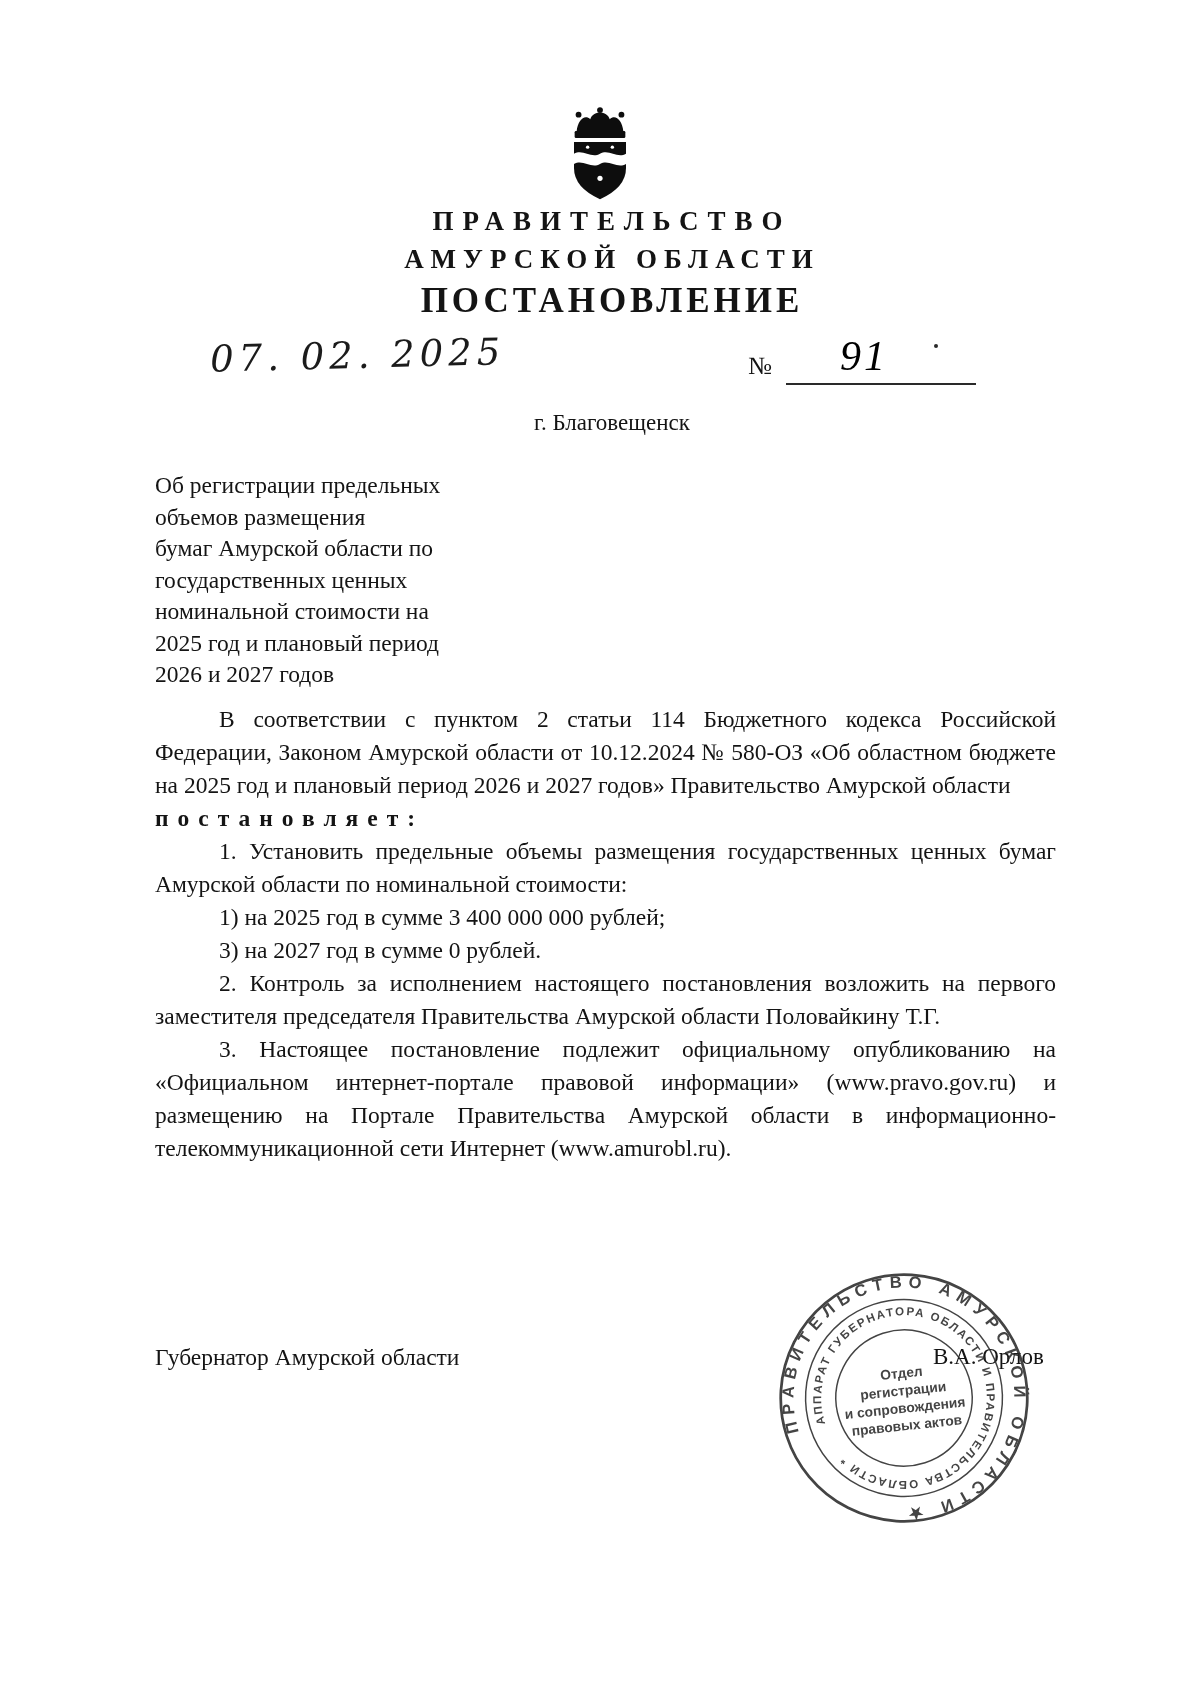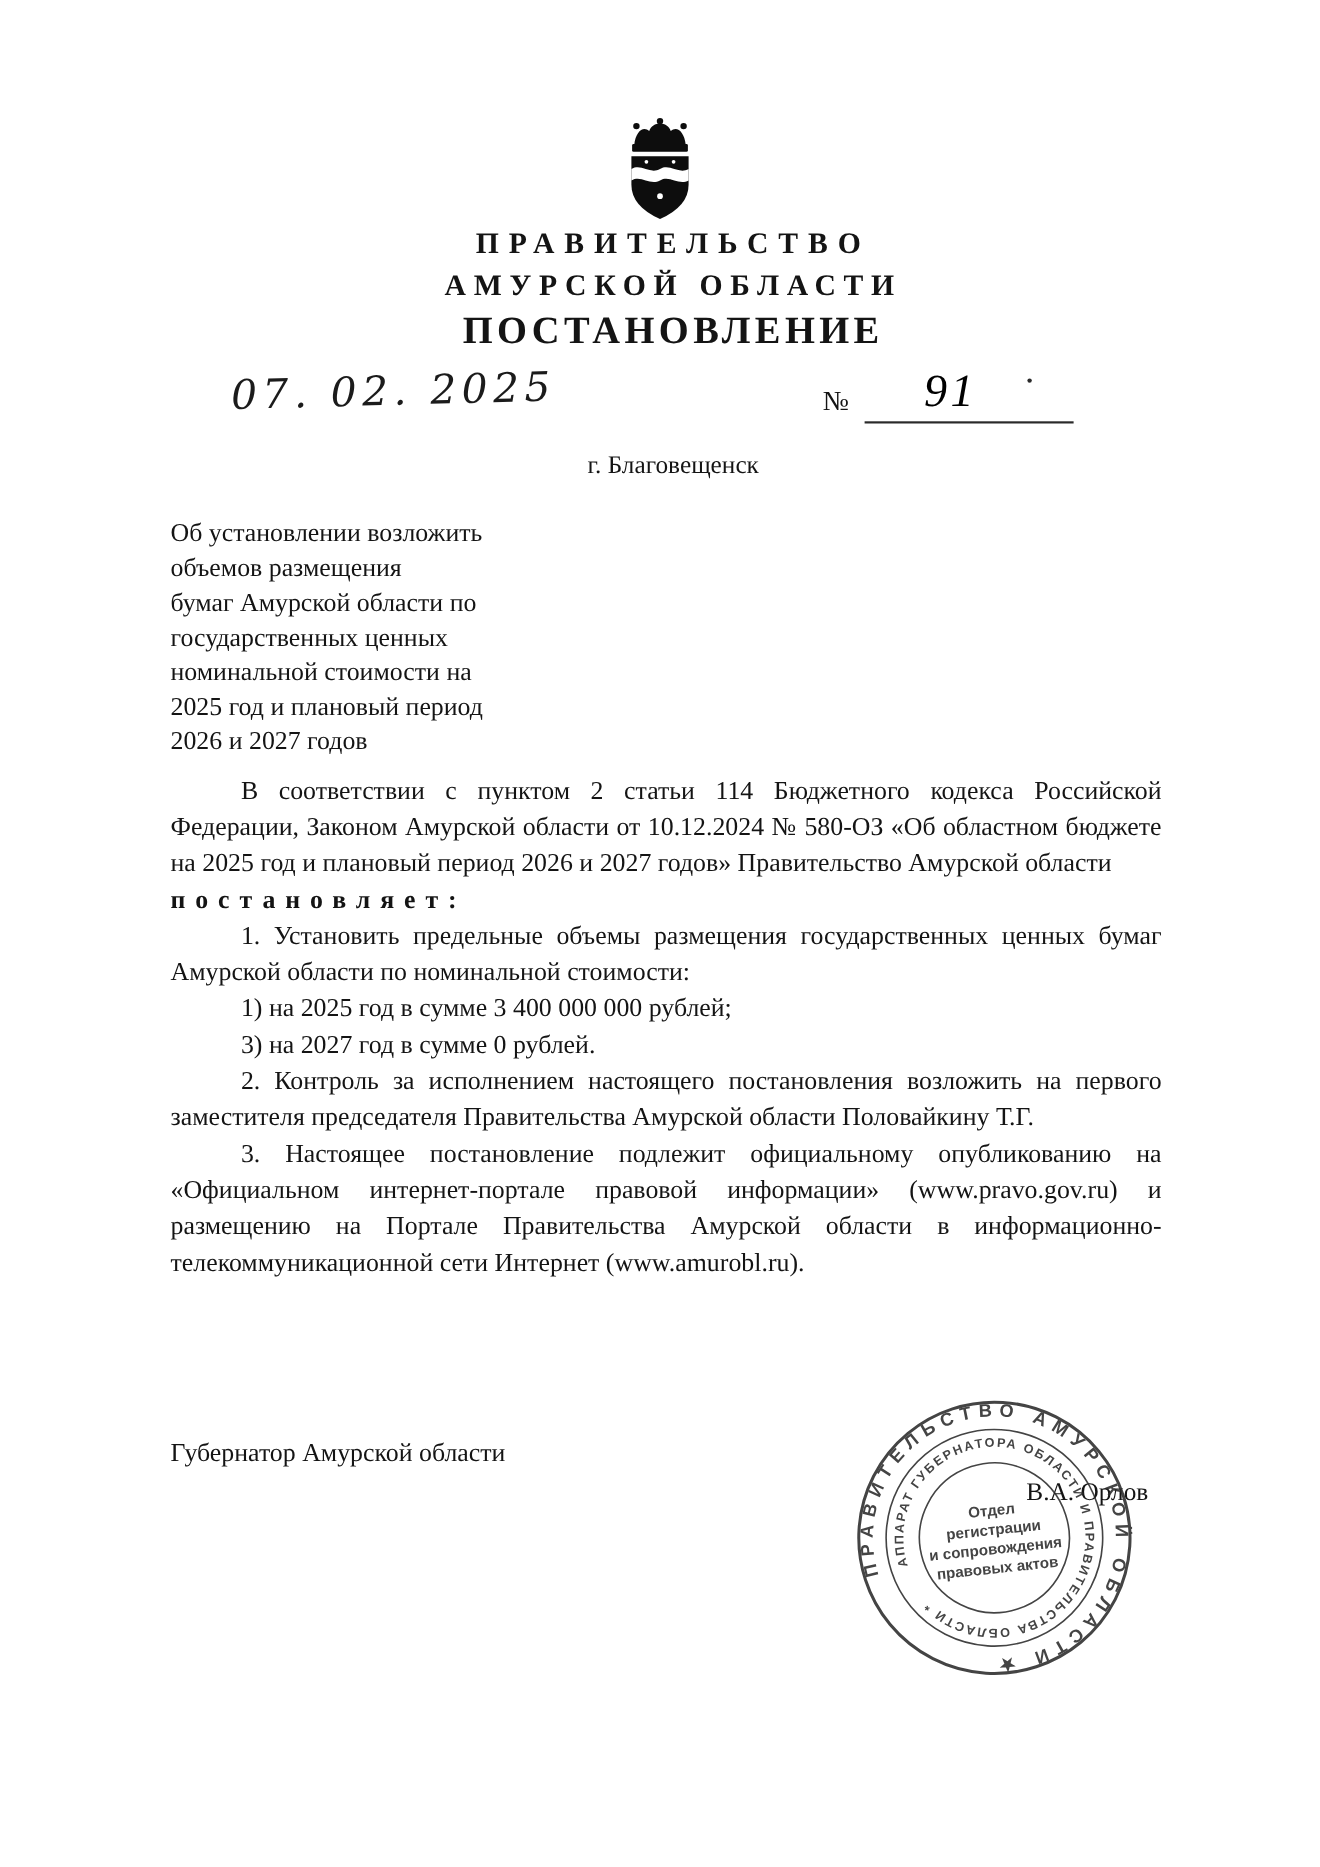--- a/index.html
+++ b/index.html
@@ -42,21 +42,21 @@
 
   .city{top:410px;font-size:23px;text-align:center;}
 
   .title-block{top:470px;left:155px;font-size:23.5px;line-height:31.5px;width:420px;}
 
   .body-block{top:703px;left:155px;width:901px;font-size:23.5px;line-height:33px;}
   .body-block p{margin:0;text-align:justify;text-align-last:left;text-indent:64px;}
   .body-block p.no-just{text-align:left;}
   .resolves{font-weight:bold;letter-spacing:9px;text-indent:0 !important;text-align:left !important;}
 
-  .sig-position{top:1308px;left:155px;font-size:23.5px;}
+  .sig-position{top:1344px;left:155px;font-size:23.5px;}
   .sig-name{top:1344px;left:933px;font-size:23px;}
 
   .stamp-wrap{
     top:1260px;left:766px;width:276px;height:276px;
     transform:rotate(-18deg);
     opacity:0.88;
   }
   .stamp-wrap svg{width:100%;height:100%;}
 </style>
 </head>
@@ -87,21 +87,21 @@
 
   <div class="abs date-hand">07. 02. 2025</div>
   <div class="abs num-sign">№</div>
   <div class="abs num-value">91</div>
   <div class="abs num-line"></div>
   <div class="abs ink-dot"></div>
 
   <div class="abs centered city">г. Благовещенск</div>
 
   <div class="abs title-block">
-    <div>Об установлении возложить</div>
+    <div>Об регистрации предельных</div>
     <div>объемов размещения</div>
     <div>бумаг Амурской области по</div>
     <div>государственных ценных</div>
     <div>номинальной стоимости на</div>
     <div>2025 год и плановый период</div>
     <div>2026 и 2027 годов</div>
   </div>
 
   <div class="abs body-block">
     <p>В соответствии с пунктом 2 статьи 114 Бюджетного кодекса Российской Федерации, Законом Амурской области от 10.12.2024 № 580-ОЗ «Об областном бюджете на 2025 год и плановый период 2026 и 2027 годов» Правительство Амурской области</p>

